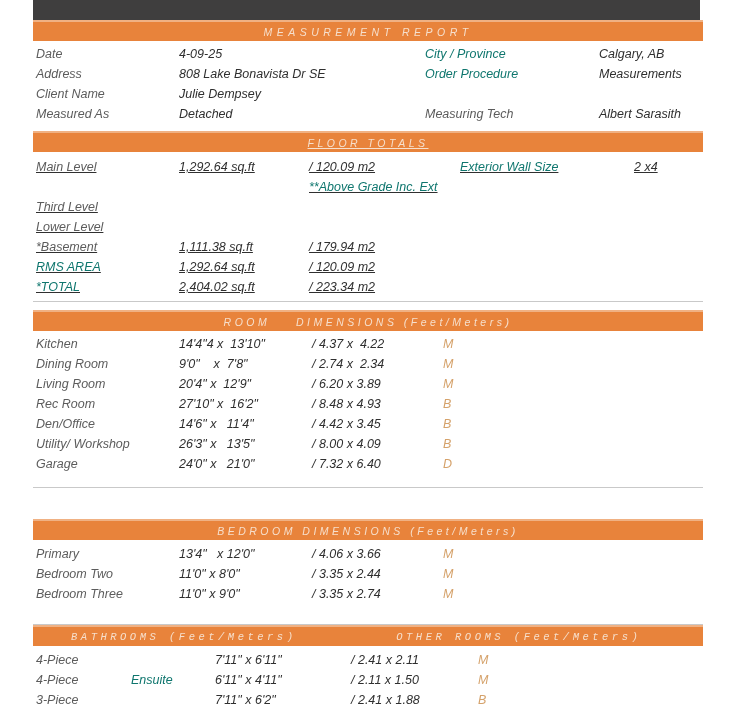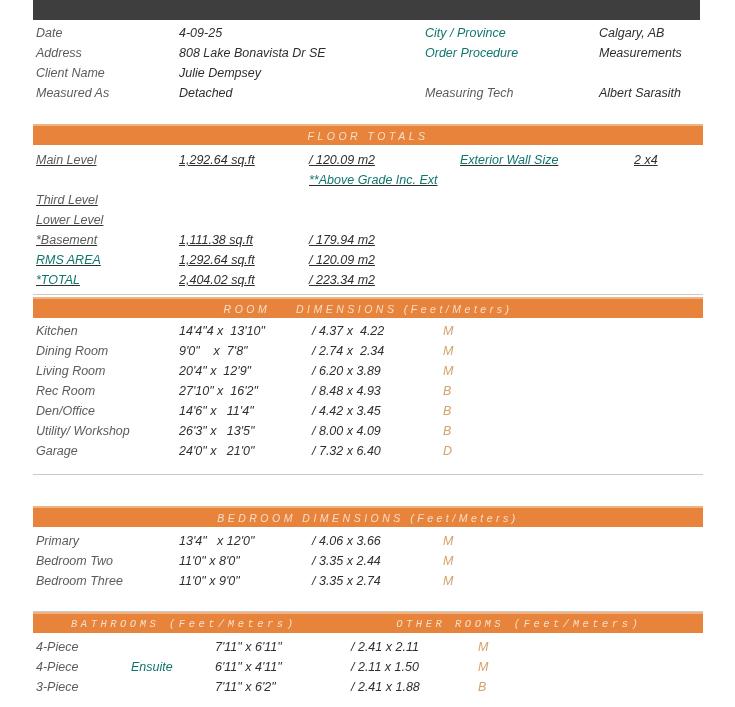--- a/index.html
+++ b/index.html
@@ -16,25 +16,25 @@
     color:#F6DFCC;font-size:10.5px;letter-spacing:3.5px;white-space:pre;
   }
   .bar.split{display:grid;grid-template-columns:45% 55%;}
   .bar.split span{display:flex;align-items:center;justify-content:center;}
   .titlebar{letter-spacing:4.5px;}
   .rule{border-top:1px solid #C9C9C9;width:670px;height:0;}
   .row{display:grid;height:20px;line-height:20px;font-size:12.5px;align-items:center;gap:36px;}
   .row > span{white-space:pre;overflow:visible;}
   .head-rows{margin-top:3px;}
   .head-rows .row{grid-template-columns:110px 210px 138px 1fr;}
-  .floor-bar{margin-top:21px;}
+  .floor-bar{margin-top:7px;text-decoration:underline;}
   .floor-rows{margin-top:5px;text-decoration:underline;}
   .floor-rows .row{grid-template-columns:110px 94px 115px 138px 1fr;}
   .room-rule{margin-top:4px;}
-  .room-bar{margin-top:2px;text-align:right;}
+  .room-bar{margin-top:8px;text-align:right;}
   .room-rows{margin-top:3px;}
   .room-rows .row, .bed-rows .row{grid-template-columns:110px 97px 95px 1fr;}
   .bed-rule{margin-top:13px;}
   .bed-bar{margin-top:31px;}
   .bed-rows{margin-top:4px;}
   .bath-rule{margin-top:20px;}
   .bath-bar{font-family:Liberation Mono, monospace;}
   .bath-rows{margin-top:4px;}
   .bath-rows .row{grid-template-columns:62px 48px 100px 91px 1fr;}
   .lbl{color:#5C5C5C;padding-left:3px;}
@@ -42,20 +42,23 @@
   .orange{color:#0f766e;}
   .level{color:#D5A26B;}
 </style>
 </head>
 <body>
 
 <div class="page">
   <div class="content">
 
     <div class="topbar"></div>
+    <div class="bar titlebar">
+      <span>MEASUREMENT REPORT</span>
+    </div>
 
     <div class="head-rows">
       <div class="row">
         <span class="lbl">Date</span>
         <span class="val">4-09-25</span>
         <span class="orange">City / Province</span>
         <span class="val">Calgary, AB</span>
       </div>
       <div class="row">
         <span class="lbl">Address</span>

